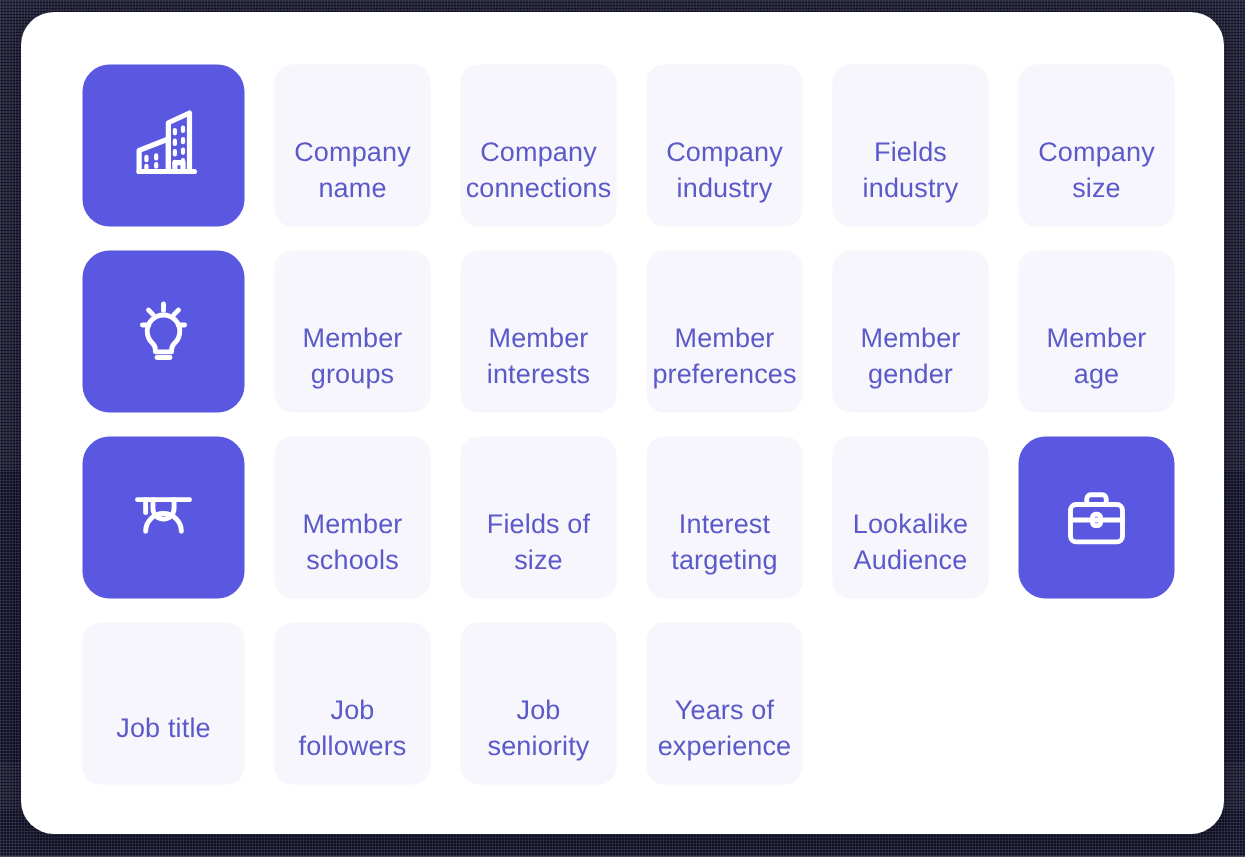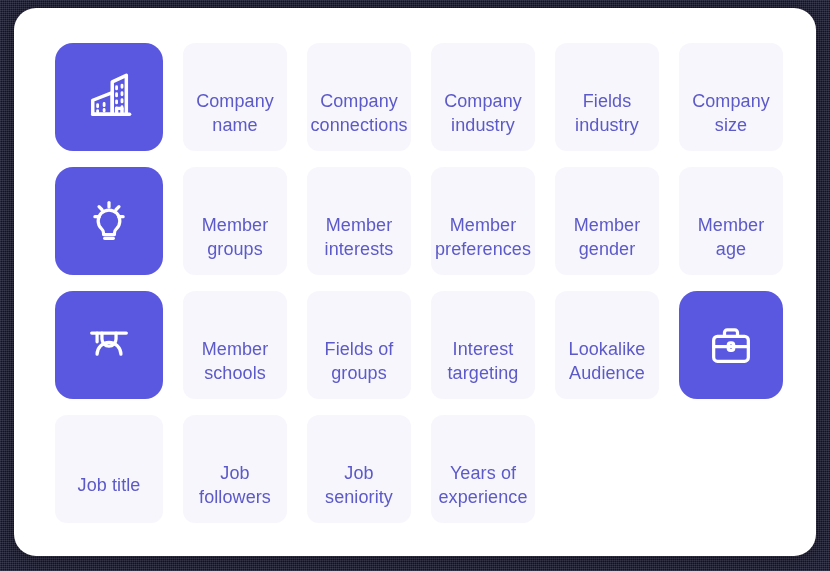--- a/index.html
+++ b/index.html
@@ -156,21 +156,21 @@
           <path d="M13 13v8"></path>
           <path d="M17.5 13v5.5a6.5 6.5 0 0 0 13 0V13"></path>
           <path d="M13 32.5a11 11 0 0 1 22 0"></path>
         </svg>
       </span>
     </div>
     <div class="label-tile">
       <span>Member schools</span>
     </div>
     <div class="label-tile">
-      <span>Fields of groups</span>
+      <span>Fields of size</span>
     </div>
     <div class="label-tile">
       <span>Interest targeting</span>
     </div>
     <div class="label-tile">
       <span>Lookalike Audience</span>
     </div>
 
     <div class="icon-tile">
       <span>

